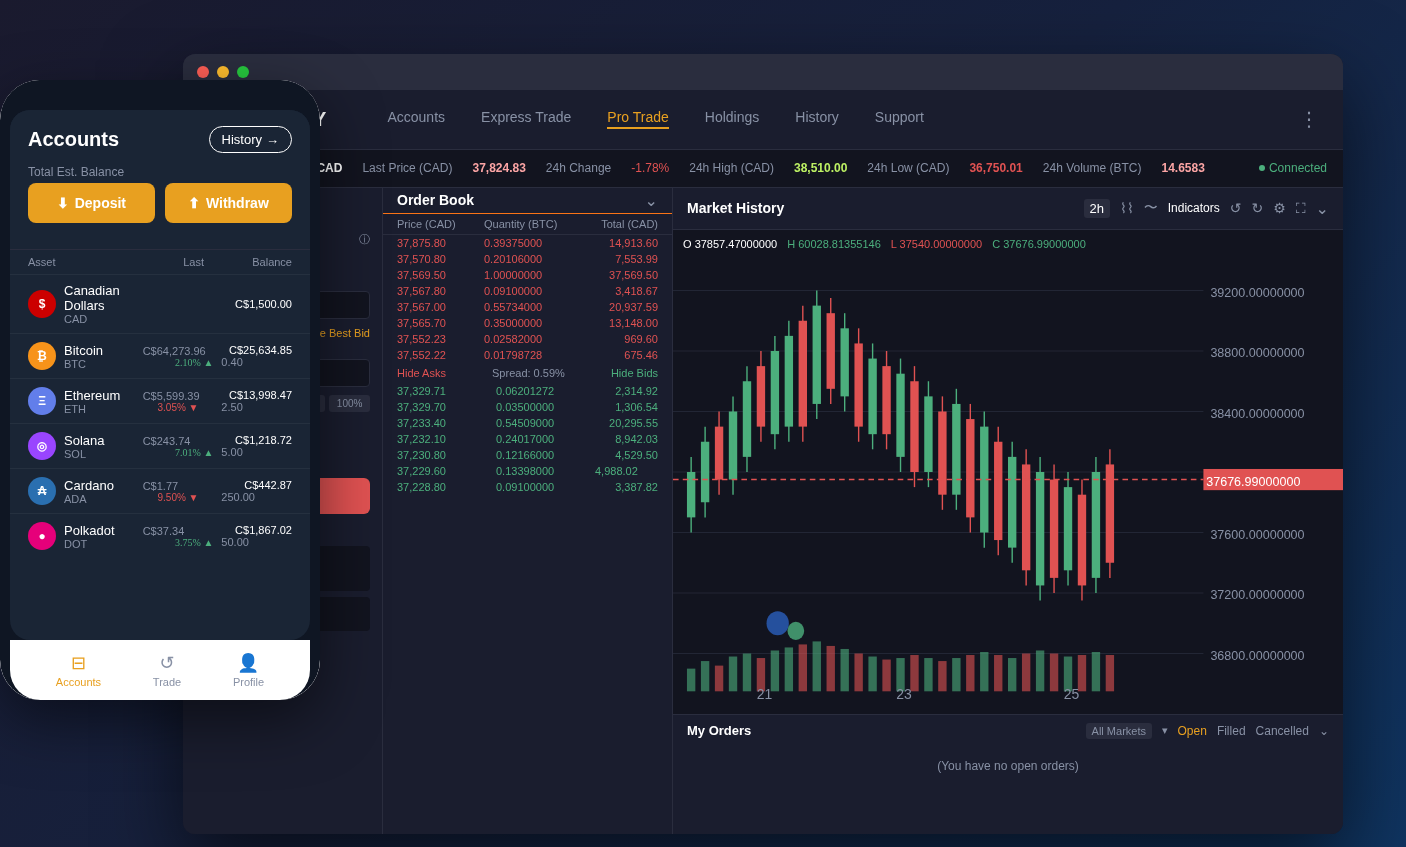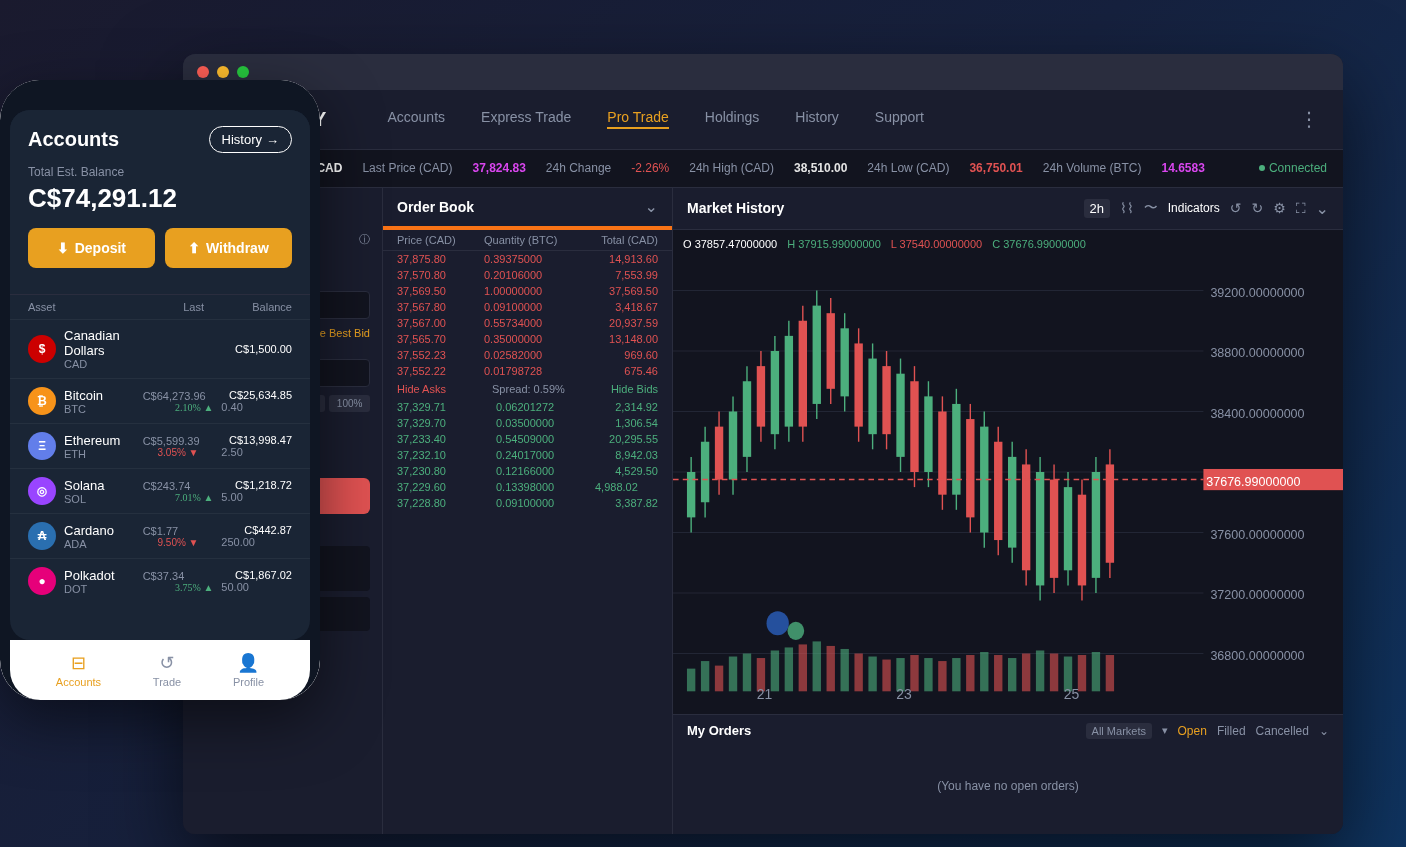--- a/index.html
+++ b/index.html
@@ -115,23 +115,23 @@
       padding: 0 16px;
       gap: 20px;
       border-bottom: 1px solid #2a2d3e;
       font-size: 12px;
     }
 
     .ticker-menu { color: #8891a5; cursor: pointer; }
     .ticker-flags { display: flex; gap: 2px; }
     .ticker-pair { color: white; font-weight: 600; }
     .ticker-label { color: #8891a5; }
-    .ticker-value { color: #d946ef; font-weight: 600; }
+    .ticker-value { color: #fca5a5; font-weight: 600; }
     .ticker-change-neg { color: #e05252; }
-    .ticker-high { color: #e5e5e5; font-weight: 600; }
+    .ticker-high { color: #bef264; font-weight: 600; }
     .ticker-low { color: #e05252; font-weight: 600; }
     .connected { color: #4caf7d; font-size: 12px; margin-left: auto; display: flex; align-items: center; gap: 4px; }
     .connected-dot { width: 6px; height: 6px; background: #4caf7d; border-radius: 50%; }
 
     
     .main-content {
       display: flex;
       height: calc(780px - 36px - 60px - 38px);
       overflow: hidden;
     }
@@ -212,26 +212,26 @@
 
     
     .orderbook-panel {
       width: 290px;
       background: #1a1d2e;
       border-right: 1px solid #2a2d3e;
       overflow: hidden;
     }
 
     .panel-header {
-      height: 42px;
+      height: 26px;
       display: flex;
       align-items: center;
       justify-content: space-between;
       padding: 0 14px;
-      border-bottom: 4px solid #f97316;
+      border-bottom: 1px solid #f97316;
     }
 
     .panel-title { color: white; font-size: 14px; font-weight: 600; }
     .panel-chevron { color: #8891a5; }
 
     .ob-columns {
       display: grid;
       grid-template-columns: 1fr 1fr 1fr;
       padding: 4px 14px;
       font-size: 11px;
@@ -336,21 +336,21 @@
     .orders-panel {
       height: 120px;
       border-top: 1px solid #2a2d3e;
       padding: 8px 14px;
     }
 
     .orders-header {
       display: flex;
       align-items: center;
       justify-content: space-between;
-      margin-bottom: 20px;
+      margin-bottom: 0;
     }
 
     .orders-title { color: white; font-size: 13px; font-weight: 600; }
     .orders-tabs { display: flex; gap: 10px; align-items: center; }
     .orders-tab { color: #8891a5; font-size: 12px; cursor: pointer; }
     .orders-tab.active { color: #e8a020; }
     .orders-market { color: #8891a5; font-size: 11px; background: #2a2d3e; padding: 2px 6px; border-radius: 3px; cursor: pointer; }
 
     .no-orders { color: #8891a5; font-size: 12px; text-align: center; padding: 20px; }
 
@@ -577,21 +577,21 @@
   <div class="ticker-bar">
     <span class="ticker-menu">☰</span>
     <div class="ticker-flags">
       <div class="flag-btc">₿</div>
       <div class="flag-cad"></div>
     </div>
     <span class="ticker-pair">BTC-CAD</span>
     <span class="ticker-label">Last Price (CAD)</span>
     <span class="ticker-value">37,824.83</span>
     <span class="ticker-label">24h Change</span>
-    <span class="ticker-change-neg">-2.26%</span>
+    <span class="ticker-change-neg">-1.78%</span>
     <span class="ticker-label">24h High (CAD)</span>
     <span class="ticker-high">38,510.00</span>
     <span class="ticker-label">24h Low (CAD)</span>
     <span class="ticker-low">36,750.01</span>
     <span class="ticker-label">24h Volume (BTC)</span>
     <span class="ticker-value">14.6583</span>
     <div class="connected">
       <div class="connected-dot"></div>
       <span>Connected</span>
     </div>
@@ -744,21 +744,21 @@
           <span class="chart-icon-btn">↻</span>
           <span class="chart-icon-btn">⚙</span>
           <span class="chart-icon-btn">⛶</span>
           <span class="panel-chevron">⌄</span>
         </div>
       </div>
 
       <div class="chart-area">
         <div class="chart-ohlc">
           <span class="ohlc-o">O <span>37857.47000000</span></span>
-          <span class="ohlc-h">H <span>37915.99000000</span></span>
+          <span class="ohlc-h">H <span>60028.81355146</span></span>
           <span class="ohlc-l" style="color:#e05252">L <span>37540.00000000</span></span>
           <span class="ohlc-c">C <span>37676.99000000</span></span>
         </div>
 
         
         <svg class="chart-svg" viewBox="0 0 480 320" preserveAspectRatio="none">
 
           <line x1="0" y1="40" x2="380" y2="40" stroke="#2a2d3e" stroke-width="0.5"></line>
           <line x1="0" y1="80" x2="380" y2="80" stroke="#2a2d3e" stroke-width="0.5"></line>
           <line x1="0" y1="120" x2="380" y2="120" stroke="#2a2d3e" stroke-width="0.5"></line>
@@ -910,21 +910,20 @@
       <div class="mobile-header">
         <span class="mobile-accounts-title">Accounts</span>
         <button class="history-btn">
           <span>History</span>
           <span>→</span>
         </button>
       </div>
 
       <div class="mobile-balance-section">
         <div class="balance-label">Total Est. Balance</div>
-        <div class="balance-amount">C$74,291.12</div>
 
         <div class="mobile-action-btns">
           <button class="deposit-btn">
             <span>⬇</span>
             <span>Deposit</span>
           </button>
           <button class="withdraw-btn">
             <span>⬆</span>
             <span>Withdraw</span>
           </button>

